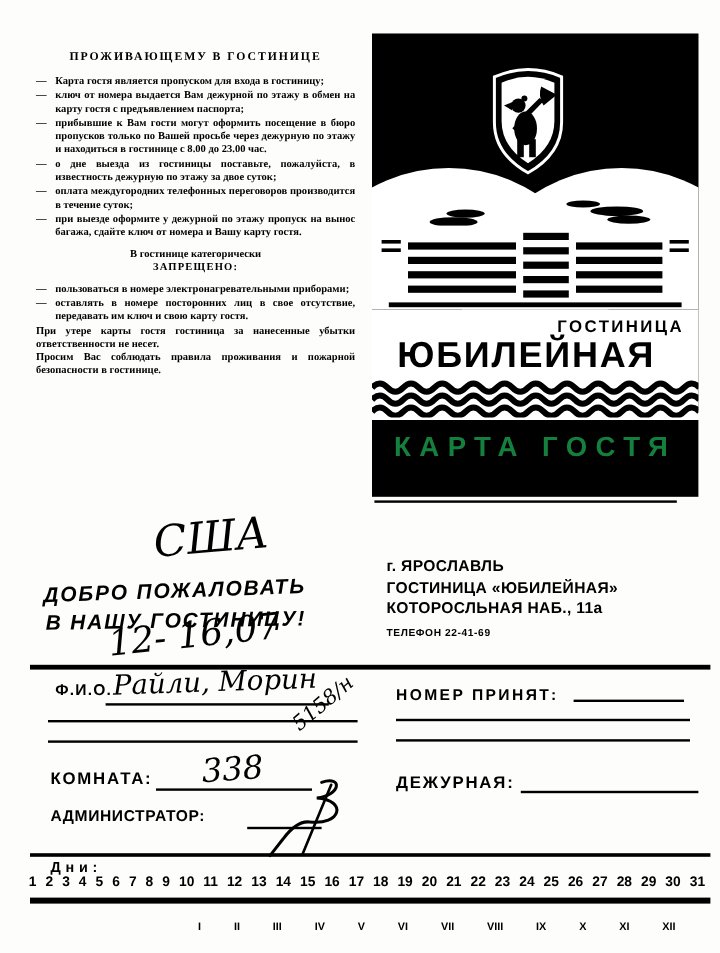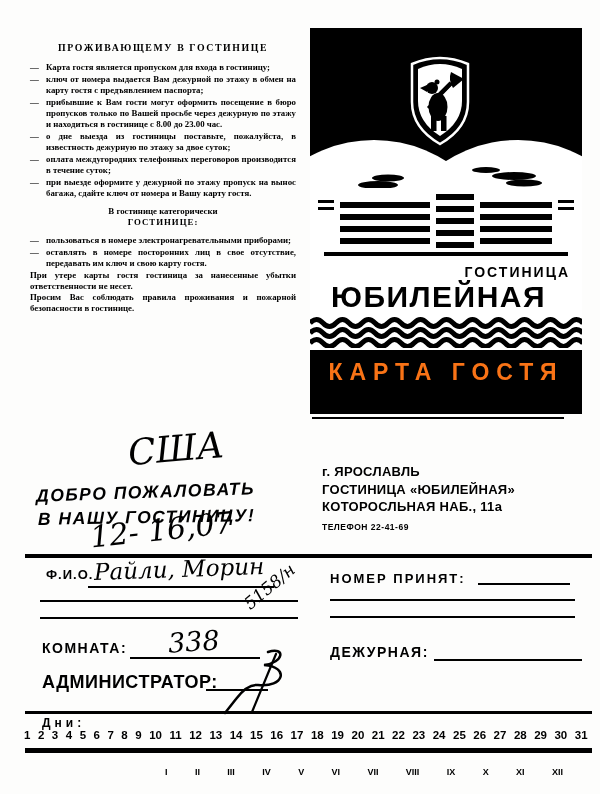--- a/index.html
+++ b/index.html
@@ -27,21 +27,21 @@
 
   
   #card{left:310px;top:28px;width:272px;height:314px;background:#000;text-align:center;}
   #card svg{display:block;}
   .card-white{position:absolute;left:0;top:230px;width:272px;height:92px;background:#fff;}
   .hotel-label{position:absolute;right:12px;top:236px;font-weight:bold;font-size:14px;letter-spacing:2px;}
   .hotel-name{position:absolute;left:21px;top:252px;font-weight:bold;font-size:30px;letter-spacing:1.5px;}
   .waves{position:absolute;left:0;top:288px;}
   .card-band{position:absolute;left:0;top:322px;width:272px;height:64px;background:#000;
              display:flex;justify-content:center;}
-  .card-band span{color:#f97316;font-weight:bold;font-size:23px;letter-spacing:7px;margin-top:9px;white-space:nowrap;}
+  .card-band span{color:#15803d;font-weight:bold;font-size:23px;letter-spacing:7px;margin-top:9px;white-space:nowrap;}
   #card-bottom-line{left:312px;top:417px;width:252px;height:2px;background:#000;}
 
   
   .hand{font-family:"DejaVu Serif",serif;font-style:italic;white-space:nowrap;}
   #hand-country{left:128px;top:428px;font-size:36px;transform:rotate(-5deg);}
   .welcome-line{font-style:italic;font-weight:bold;letter-spacing:1.5px;font-size:17.5px;white-space:nowrap;}
   #welcome-1{left:36px;top:482px;transform:rotate(-2deg);}
   #welcome-2{left:38px;top:507px;transform:rotate(-1deg);}
   #hand-dates{left:90px;top:512px;font-size:30px;transform:rotate(-6deg);}
 
@@ -55,21 +55,21 @@
 
   
   .flabel{font-weight:bold;white-space:nowrap;}
   #fio-label{left:46px;top:567px;font-size:13px;letter-spacing:1px;}
   #fio-hand{left:94px;top:556px;font-size:23px;transform:rotate(-2deg);}
   #nomer-label{left:330px;top:571px;font-size:13px;letter-spacing:2px;}
   #komnata-label{left:42px;top:640px;font-size:14px;letter-spacing:1.5px;}
   #room-hand{left:168px;top:626px;font-size:27px;transform:rotate(-4deg);}
   #room-note{left:240px;top:598px;font-size:17px;transform:rotate(-40deg);transform-origin:left top;}
   #dezh-label{left:330px;top:644px;font-size:14px;letter-spacing:1.5px;}
-  #admin-label{left:42px;top:672px;font-size:18px;letter-spacing:.5px;}
+  #admin-label{left:42px;top:672px;font-size:13px;letter-spacing:.5px;}
   #admin-sign{left:222px;top:646px;}
 
   
   #days-label{left:42px;top:716px;font-size:12px;letter-spacing:4px;font-weight:bold;}
   #days-row{left:24px;top:729px;width:564px;display:flex;justify-content:space-between;
             font-weight:bold;font-size:11.5px;}
   #months-label{left:42px;top:764px;font-size:13.5px;letter-spacing:2px;font-weight:bold;margin-top:44px;}
   #months-row{left:165px;top:767px;width:398px;display:flex;justify-content:space-between;
               font-weight:bold;font-size:9px;}
 </style>
@@ -98,21 +98,21 @@
   <div class="rule">
     <span class="dash">—</span>
     <span class="rule-text">оплата междугородних телефонных переговоров производится в течение суток;</span>
   </div>
   <div class="rule">
     <span class="dash">—</span>
     <span class="rule-text">при выезде оформите у дежурной по этажу пропуск на вынос багажа, сдайте ключ от номера и Вашу карту гостя.</span>
   </div>
 
   <div class="memo-h">В гостинице категорически</div>
-  <div class="memo-h2">ГОСТИНИЦЕ:</div>
+  <div class="memo-h2">ЗАПРЕЩЕНО:</div>
 
   <div class="rule">
     <span class="dash">—</span>
     <span class="rule-text">пользоваться в номере электронагревательными приборами;</span>
   </div>
   <div class="rule">
     <span class="dash">—</span>
     <span class="rule-text">оставлять в номере посторонних лиц в свое отсутствие, передавать им ключ и свою карту гостя.</span>
   </div>
 

